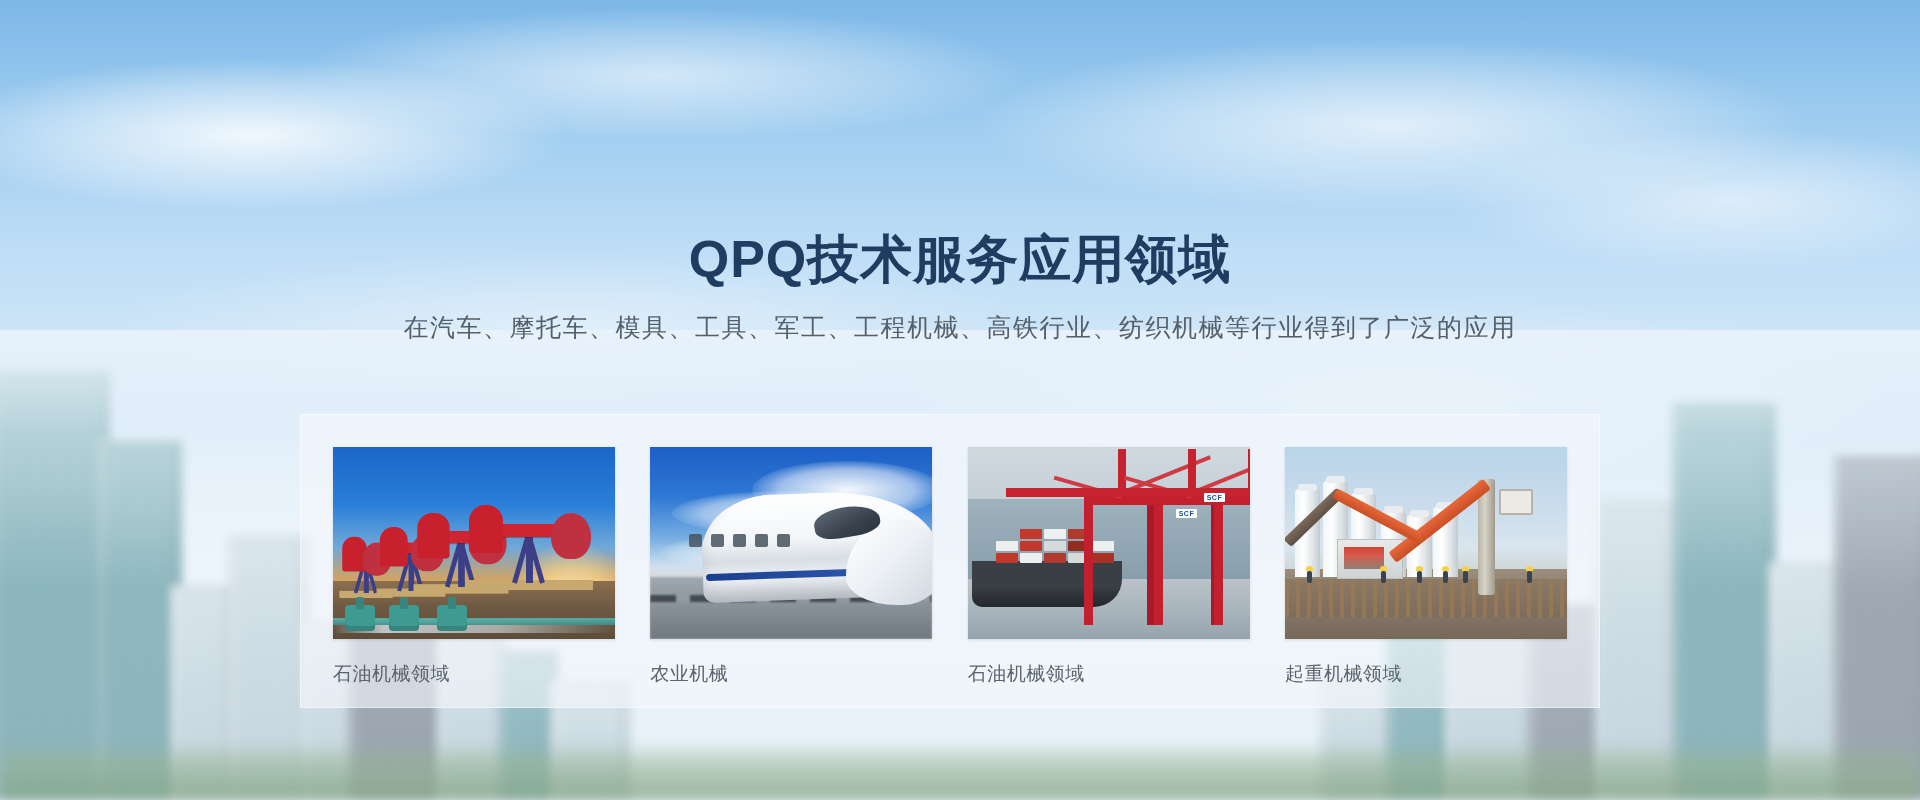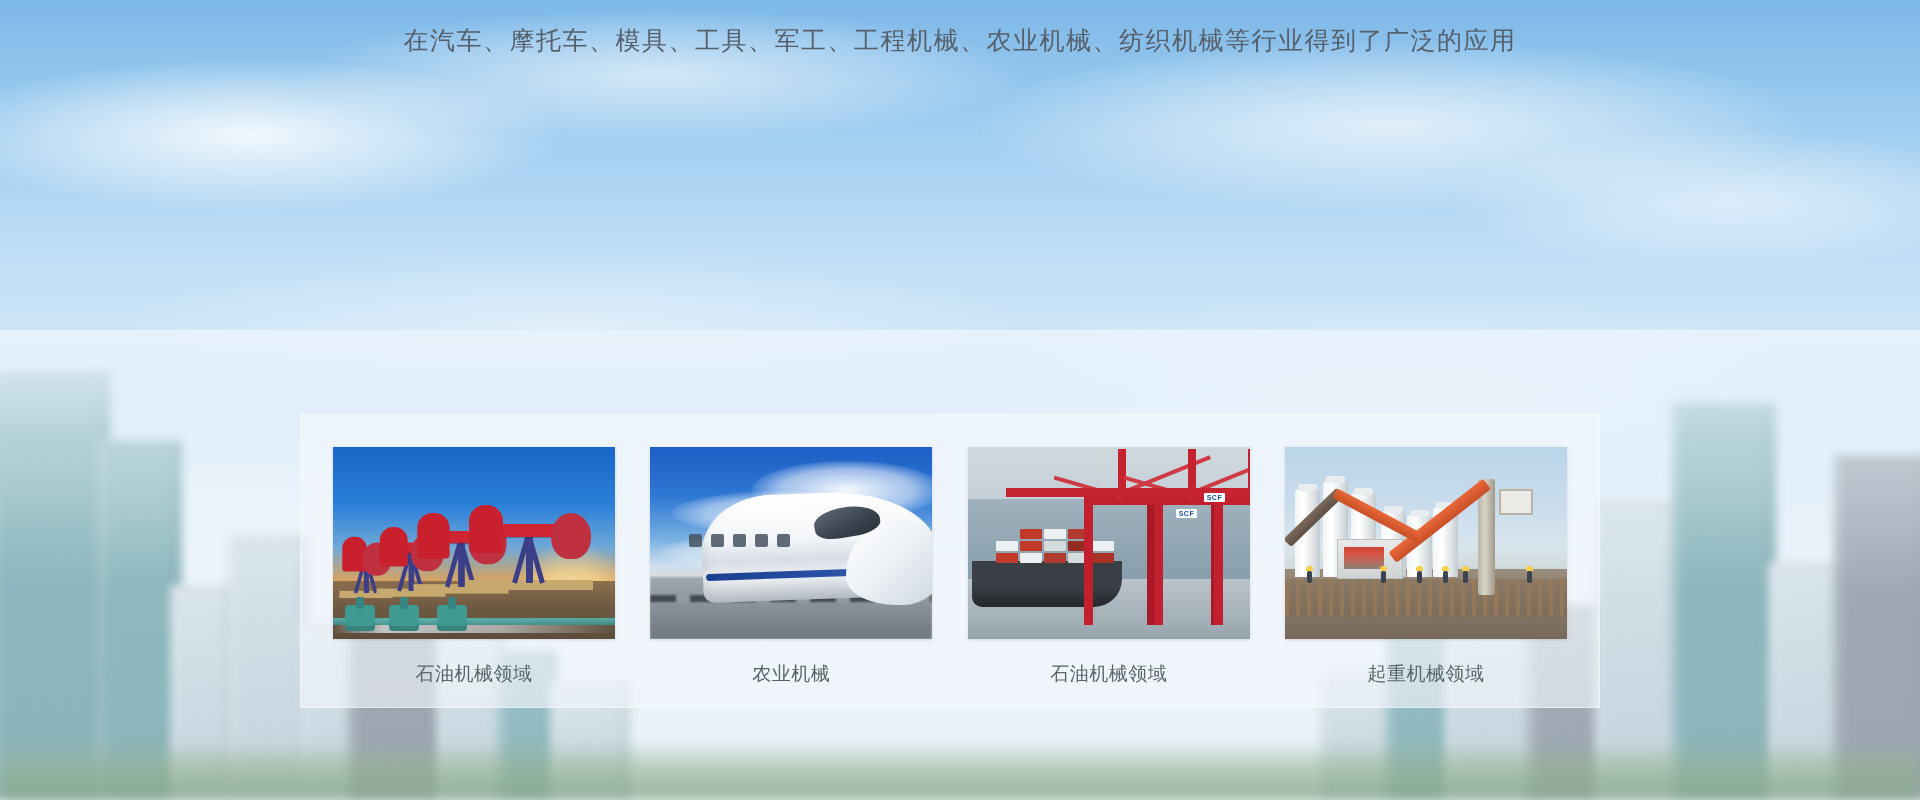--- a/index.html
+++ b/index.html
@@ -110,21 +110,21 @@
     border: 1px solid rgba(255,255,255,.45);
     z-index: 5;
   }
   #cards {
     position:absolute; left:0; top:0; width:100%; height:100%;
     display:flex; justify-content: space-between;
     padding: 32px 32px 0 32px;
   }
   .card {
     width: 282px;
-    display:flex; flex-direction:column; align-items:center;
+    display:flex; flex-direction:column; 
   }
   .thumb {
     width: 282px; height: 192px;
     position: relative; overflow:hidden;
     background:#9fb6c6;
     box-shadow: 0 1px 3px rgba(0,0,0,.12);
   }
   .caption {
     margin-top: 22px;
     font-size: 19px;
@@ -385,21 +385,22 @@
     <div class="bld dark" style="left:1528px; width:74px;  height:196px;"></div>
     <div class="bld pale" style="left:1594px; width:84px;  height:300px;"></div>
     <div class="bld teal" style="left:1672px; width:104px; height:398px;"></div>
     <div class="bld pale" style="left:1768px; width:72px;  height:238px;"></div>
     <div class="bld dark" style="left:1834px; width:96px;  height:345px;"></div>
     <div id="trees"></div>
   </div>
   <div id="haze"></div>
 
   <div id="heading">
-    <p id="page-subtitle">在汽车、摩托车、模具、工具、军工、工程机械、农业机械、纺织机械等行业得到了广泛的应用</p>
+    <h1 id="page-title">QPQ技术服务应用领域</h1>
+    <p id="page-subtitle">在汽车、摩托车、模具、工具、军工、工程机械、高铁行业、纺织机械等行业得到了广泛的应用</p>
   </div>
 
   <div id="panel">
     <div id="cards">
 
       <div class="card">
         <div class="thumb t-oil">
           <div class="sun"></div>
           <div class="ground"></div>
           <div class="snow"></div>

